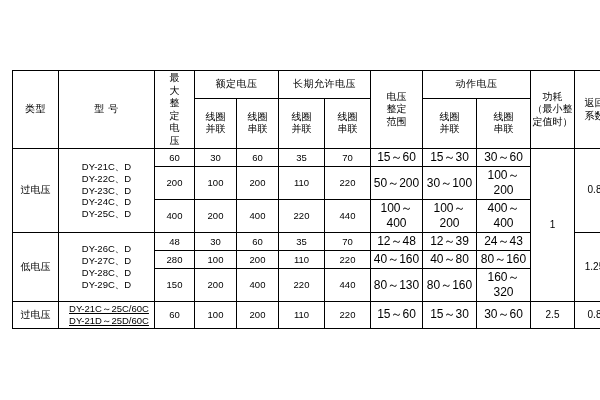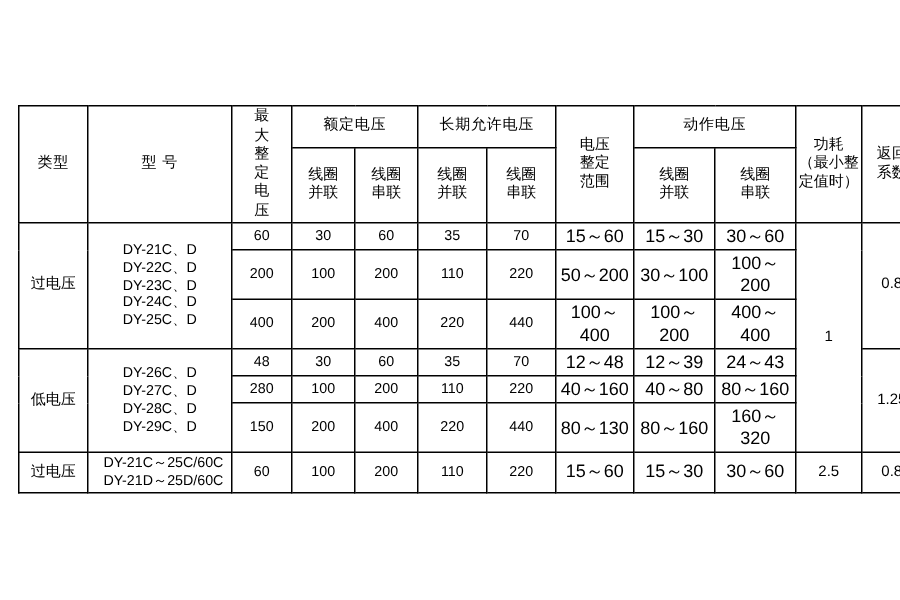--- a/index.html
+++ b/index.html
@@ -212,21 +212,21 @@
         <td class="num">400</td>
         <td class="num">220</td>
         <td class="num">440</td>
         <td class="range">80～130</td>
         <td class="range">80～160</td>
         <td class="range">160～320</td>
       </tr>
 
       <tr>
         <td class="type-cell">过电压</td>
-        <td class="model-cell" style="padding-left:6px;">
+        <td class="model-cell" style="padding-left:6px;text-decoration:underline;">
           <span>DY-21C～25C/60C</span><br>
           <span>DY-21D～25D/60C</span>
         </td>
         <td class="num">60</td>
         <td class="num">100</td>
         <td class="num">200</td>
         <td class="num">110</td>
         <td class="num">220</td>
         <td class="range">15～60</td>
         <td class="range">15～30</td>

